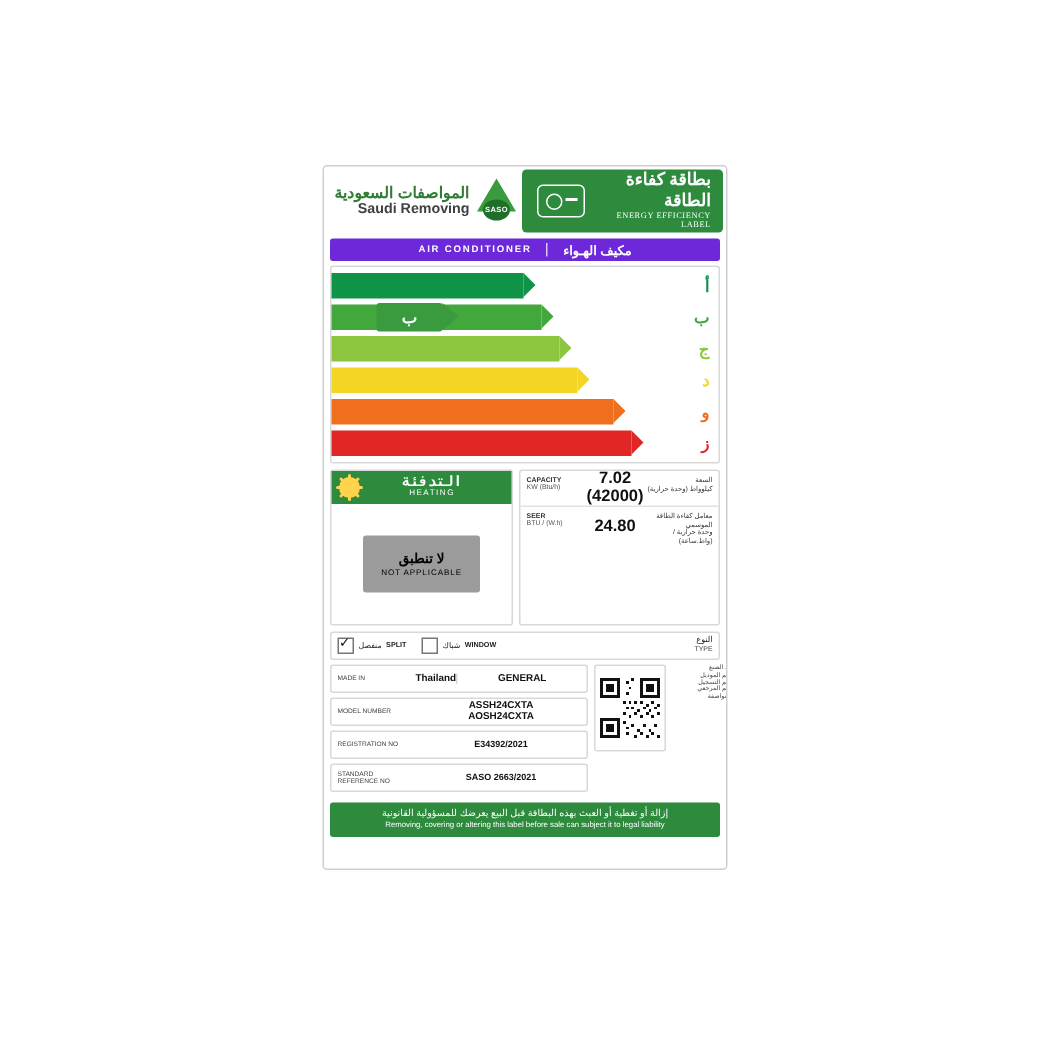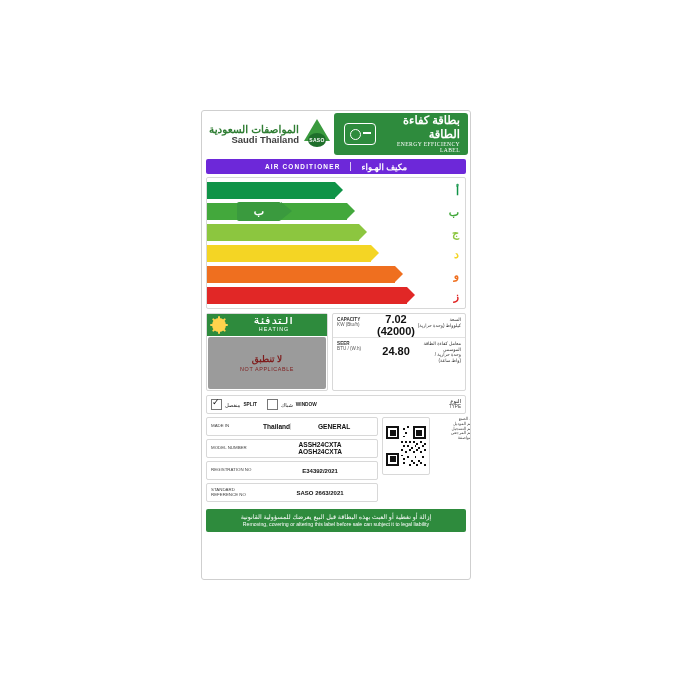--- a/index.html
+++ b/index.html
@@ -3,21 +3,21 @@
 <meta charset="utf-8">
 <style>
   html,body{margin:0;padding:0;}
   body{
     width:700px;height:700px;background:#ffffff;
     font-family:"Liberation Sans", sans-serif;
     -webkit-font-smoothing:antialiased;
   }
   .stage{position:relative;width:700px;height:700px;}
   .label-card{
-    position:absolute;left:201px;top:110px;width:270px;height:470px;
+    position:absolute;left:215px;top:110px;width:270px;height:470px;
     background:#ffffff;border:1px solid #cfcfcf;border-radius:3px;
     box-sizing:border-box;overflow:hidden;
   }
 
   
   .hdr{display:flex;height:46px;align-items:stretch;}
   .hdr-left{
     flex:0 0 128px;display:flex;align-items:center;justify-content:flex-end;
     padding-right:4px;gap:5px;
   }
@@ -101,21 +101,21 @@
     justify-content:space-between;padding:0 5px;
   }
   .panel-hd .txt{text-align:center;line-height:1.05;flex:1;}
   .panel-hd .ar{font-size:9.5px;font-weight:bold;font-family:Liberation Mono, monospace;}
   .panel-hd .en{font-size:5.4px;letter-spacing:1px;}
   .sun{width:14px;height:14px;border-radius:50%;background:#ffd34d;position:relative;flex:0 0 14px;}
   .sun span{position:absolute;left:50%;top:50%;width:2px;height:18px;background:#ffd34d;margin-left:-1px;margin-top:-9px;border-radius:1px;}
   .snow{width:16px;height:16px;position:relative;flex:0 0 16px;}
   .snow span{position:absolute;left:50%;top:50%;width:2px;height:16px;background:#fff;margin-left:-1px;margin-top:-8px;border-radius:1px;}
   .na-box{
-    margin:1px;height:52px;background:#9b9b9b;color:#7f1d1d;border-radius:2px;
+    margin:21px;height:38px;background:#9b9b9b;color:#000000;border-radius:2px;
     display:flex;flex-direction:column;align-items:center;justify-content:center;gap:2px;
   }
   .na-ar{font-size:9px;font-weight:bold;letter-spacing:1px;}
   .na-en{font-size:5.4px;letter-spacing:.6px;}
 
   .specrow{display:flex;align-items:stretch;border-bottom:1px solid #e2e2e2;min-height:21px;}
   .specrow:last-child{border-bottom:none;}
   .sp-en{flex:0 0 40px;font-size:4.6px;color:#333;padding:3px 0 0 4px;line-height:1.15;font-weight:bold;}
   .sp-en i{display:block;font-style:normal;font-weight:normal;color:#555;}
   .sp-val{flex:1;display:flex;align-items:center;justify-content:center;font-size:11px;font-weight:bold;color:#111;}
@@ -166,21 +166,21 @@
 </head>
 <body>
 
 <div class="stage">
   <div class="label-card">
 
     <div class="hdr">
       <div class="hdr-left">
         <div class="saso-text">
           <div class="saso-ar">المواصفات السعودية</div>
-          <div class="saso-en">Saudi Thailand</div>
+          <div class="saso-en">Saudi Removing</div>
         </div>
         <div class="saso-mark">
           <div class="tri"></div>
           <div class="disc">SASO</div>
         </div>
       </div>
       <div class="hdr-right">
         <div class="plug-icon"></div>
         <div class="hdr-titles">
           <div class="hdr-ar">بطاقة كفاءة الطاقة</div>

